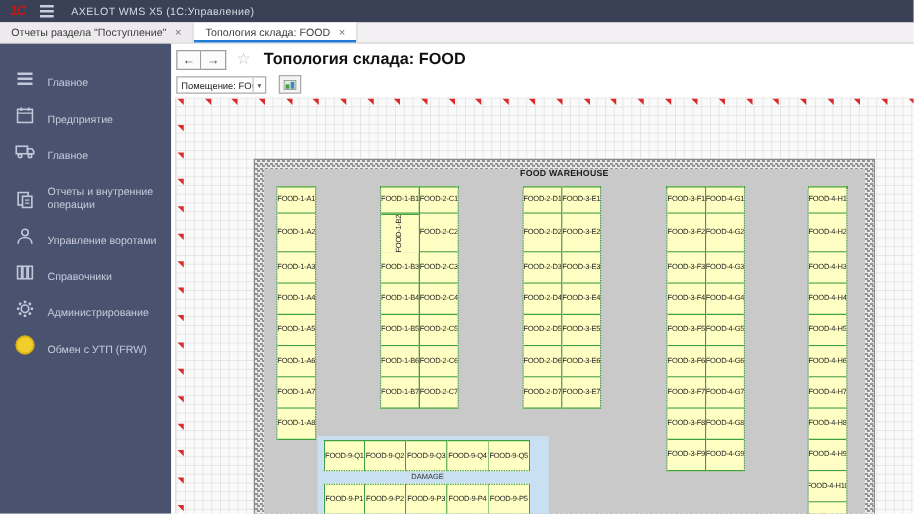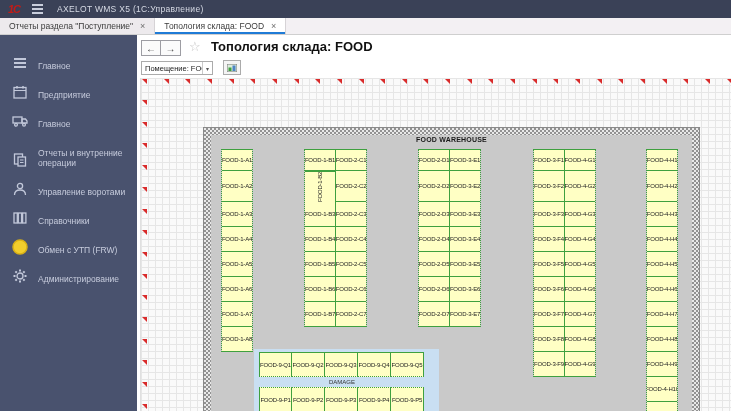--- a/index.html
+++ b/index.html
@@ -155,46 +155,46 @@
       </div>
       <div class="sb-item">
         <span class="sb-ico">
           <svg width="14" height="13">
             <rect x="1" y="2" width="3.3" height="10" fill="none" stroke="#C2C8DA" stroke-width="1.3"></rect>
             <rect x="5.3" y="2" width="3.3" height="10" fill="none" stroke="#C2C8DA" stroke-width="1.3"></rect>
             <rect x="9.6" y="2" width="3.3" height="10" fill="none" stroke="#C2C8DA" stroke-width="1.3"></rect>
           </svg>
         </span>
         <span class="sb-label">Справочники</span>
-      </div>
-      <div class="sb-item">
-        <span class="sb-ico">
-          <svg width="16" height="16">
-            <circle cx="8" cy="8" r="7" fill="#F2CE2C" stroke="#D9B117" stroke-width="1.5"></circle>
-          </svg>
-        </span>
-        <span class="sb-label">Обмен с УТП (FRW)</span>
       </div>
       <div class="sb-item">
         <span class="sb-ico">
           <svg width="14" height="14">
             <circle cx="7" cy="7" r="3" fill="none" stroke="#C2C8DA" stroke-width="1.3"></circle>
             <g stroke="#C2C8DA" stroke-width="2">
               <line x1="7" y1="0.5" x2="7" y2="2.5"></line>
               <line x1="7" y1="11.5" x2="7" y2="13.5"></line>
               <line x1="0.5" y1="7" x2="2.5" y2="7"></line>
               <line x1="11.5" y1="7" x2="13.5" y2="7"></line>
               <line x1="2.4" y1="2.4" x2="3.8" y2="3.8"></line>
               <line x1="10.2" y1="10.2" x2="11.6" y2="11.6"></line>
               <line x1="2.4" y1="11.6" x2="3.8" y2="10.2"></line>
               <line x1="10.2" y1="3.8" x2="11.6" y2="2.4"></line>
             </g>
           </svg>
         </span>
         <span class="sb-label">Администрирование</span>
+      </div>
+      <div class="sb-item">
+        <span class="sb-ico">
+          <svg width="16" height="16">
+            <circle cx="8" cy="8" r="7" fill="#F2CE2C" stroke="#D9B117" stroke-width="1.5"></circle>
+          </svg>
+        </span>
+        <span class="sb-label">Обмен с УТП (FRW)</span>
       </div>
     </div>
 
   <div class="content">
     <div class="topbar">
       <div class="navgrp">
         <div class="navbtn">←</div>
         <div class="navbtn">→</div>
       </div>
       <span class="star">☆</span>

